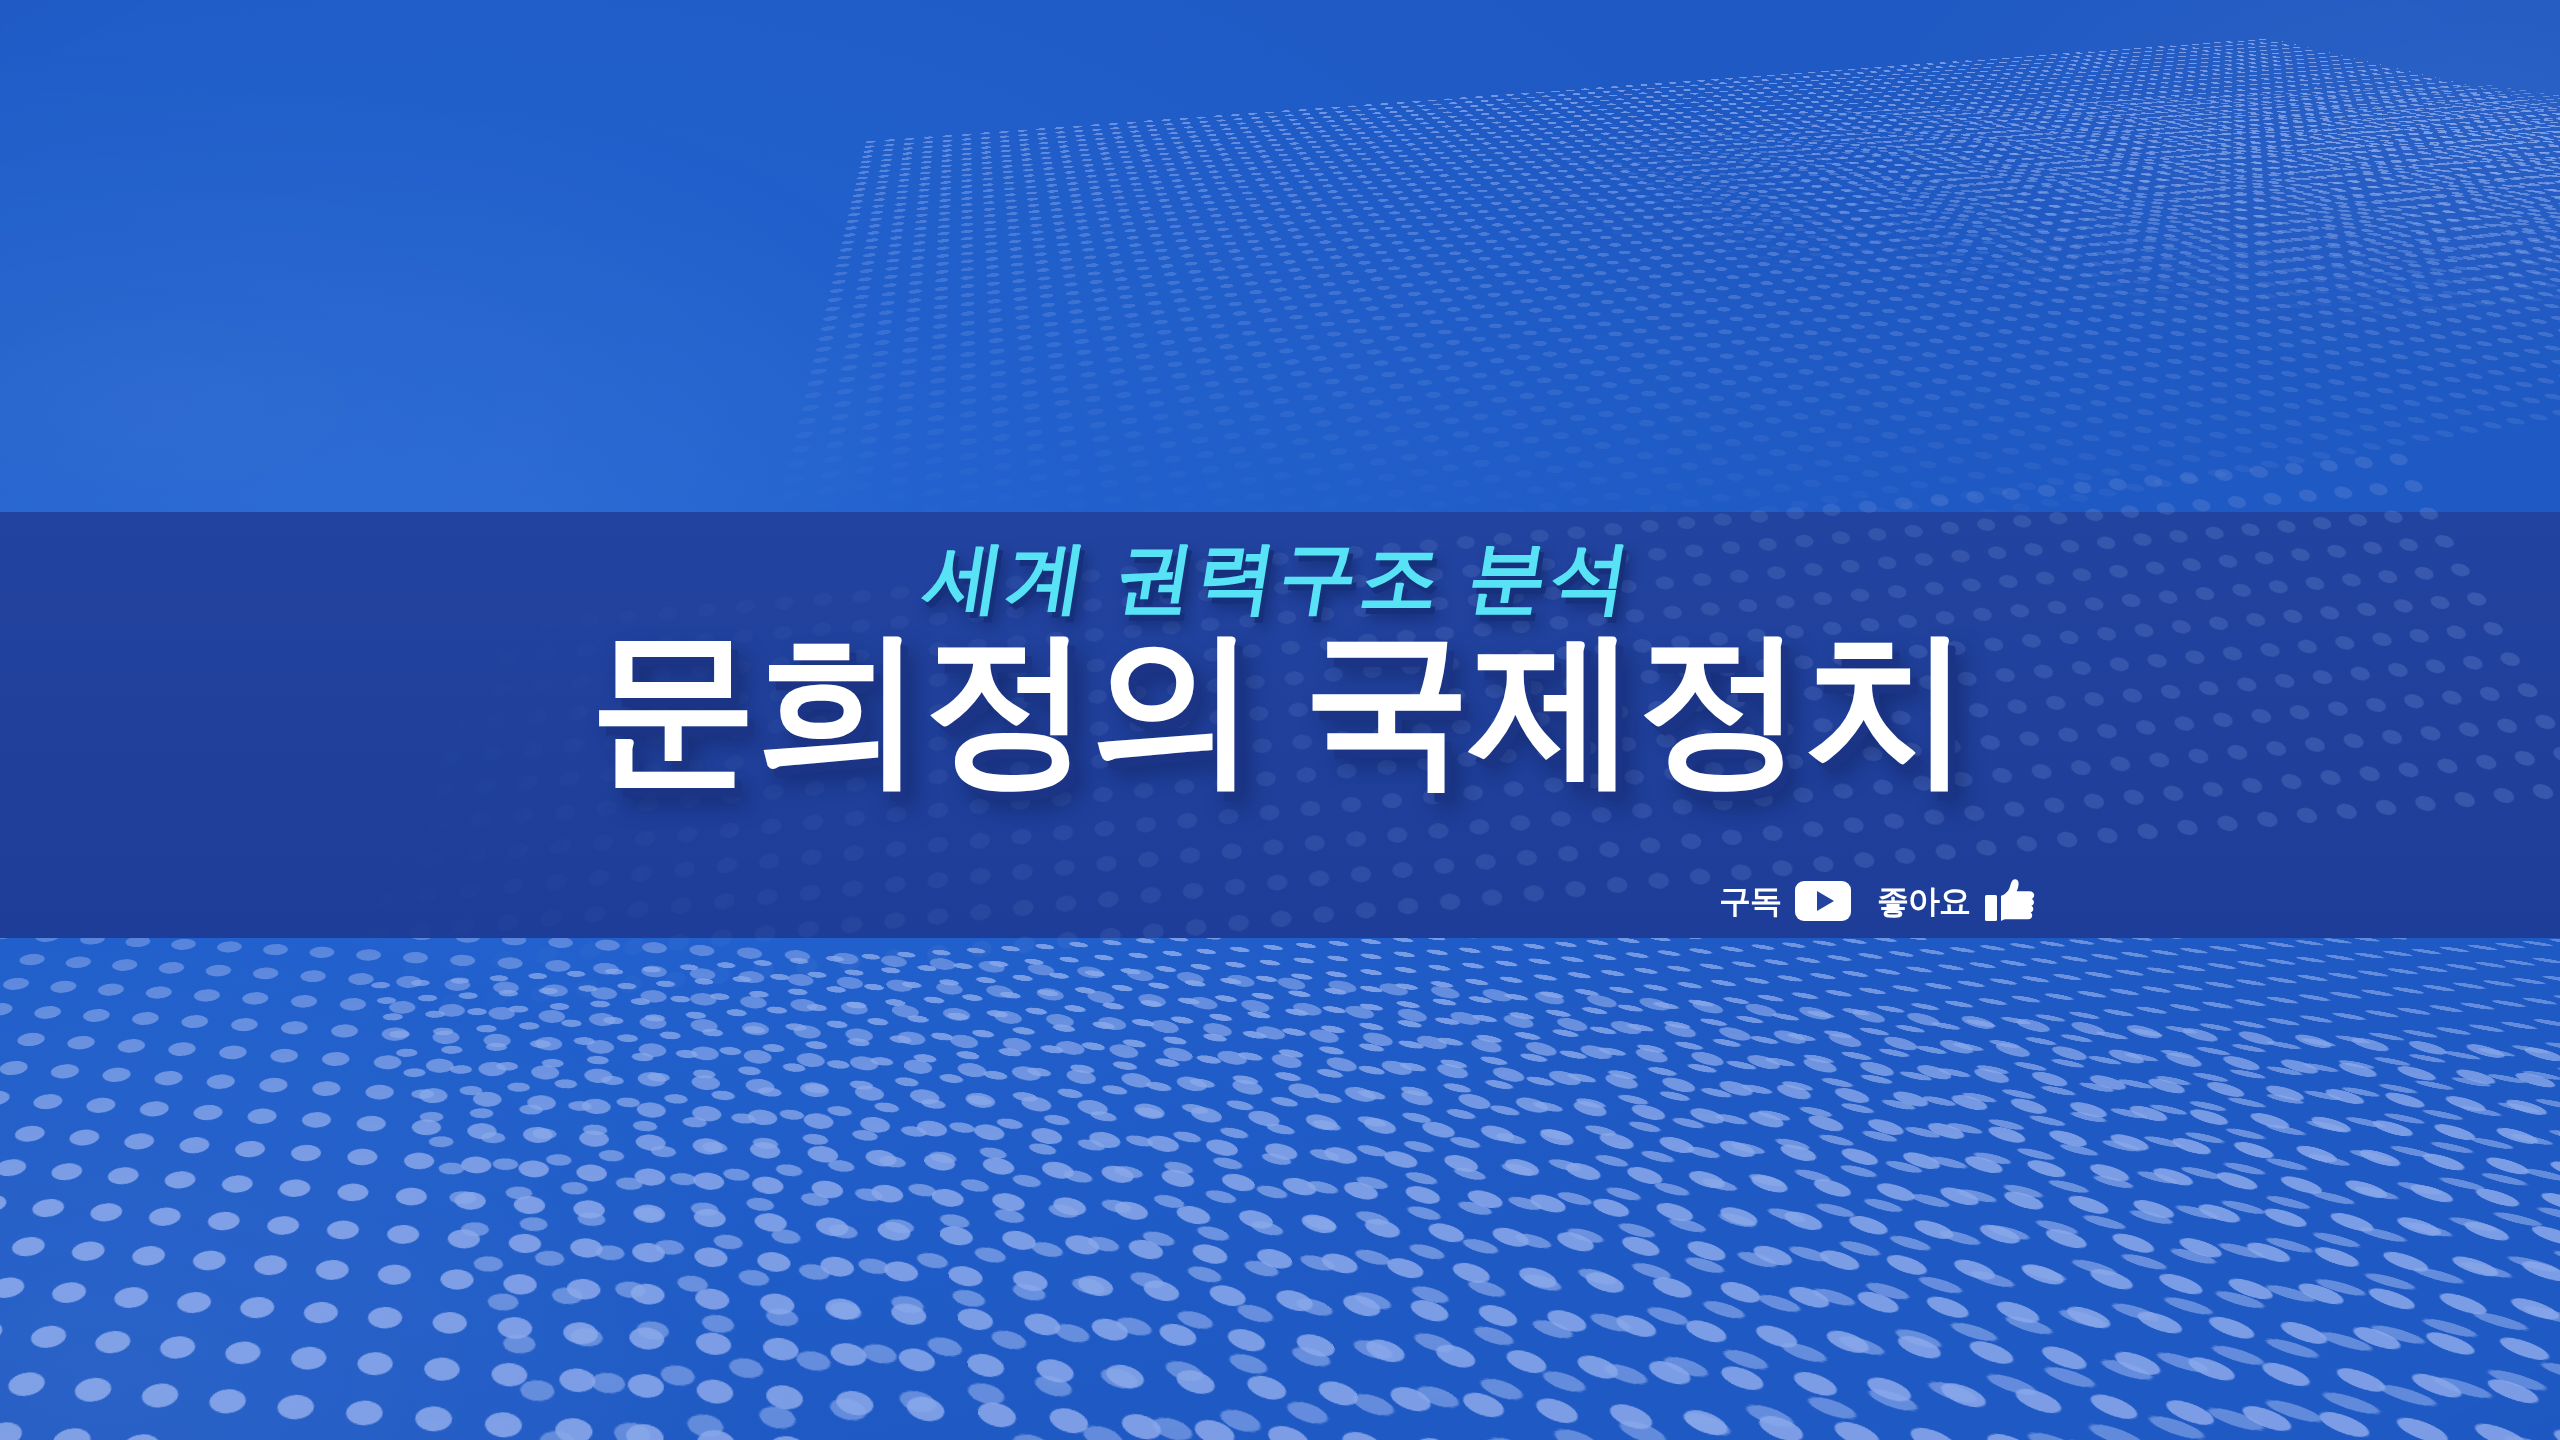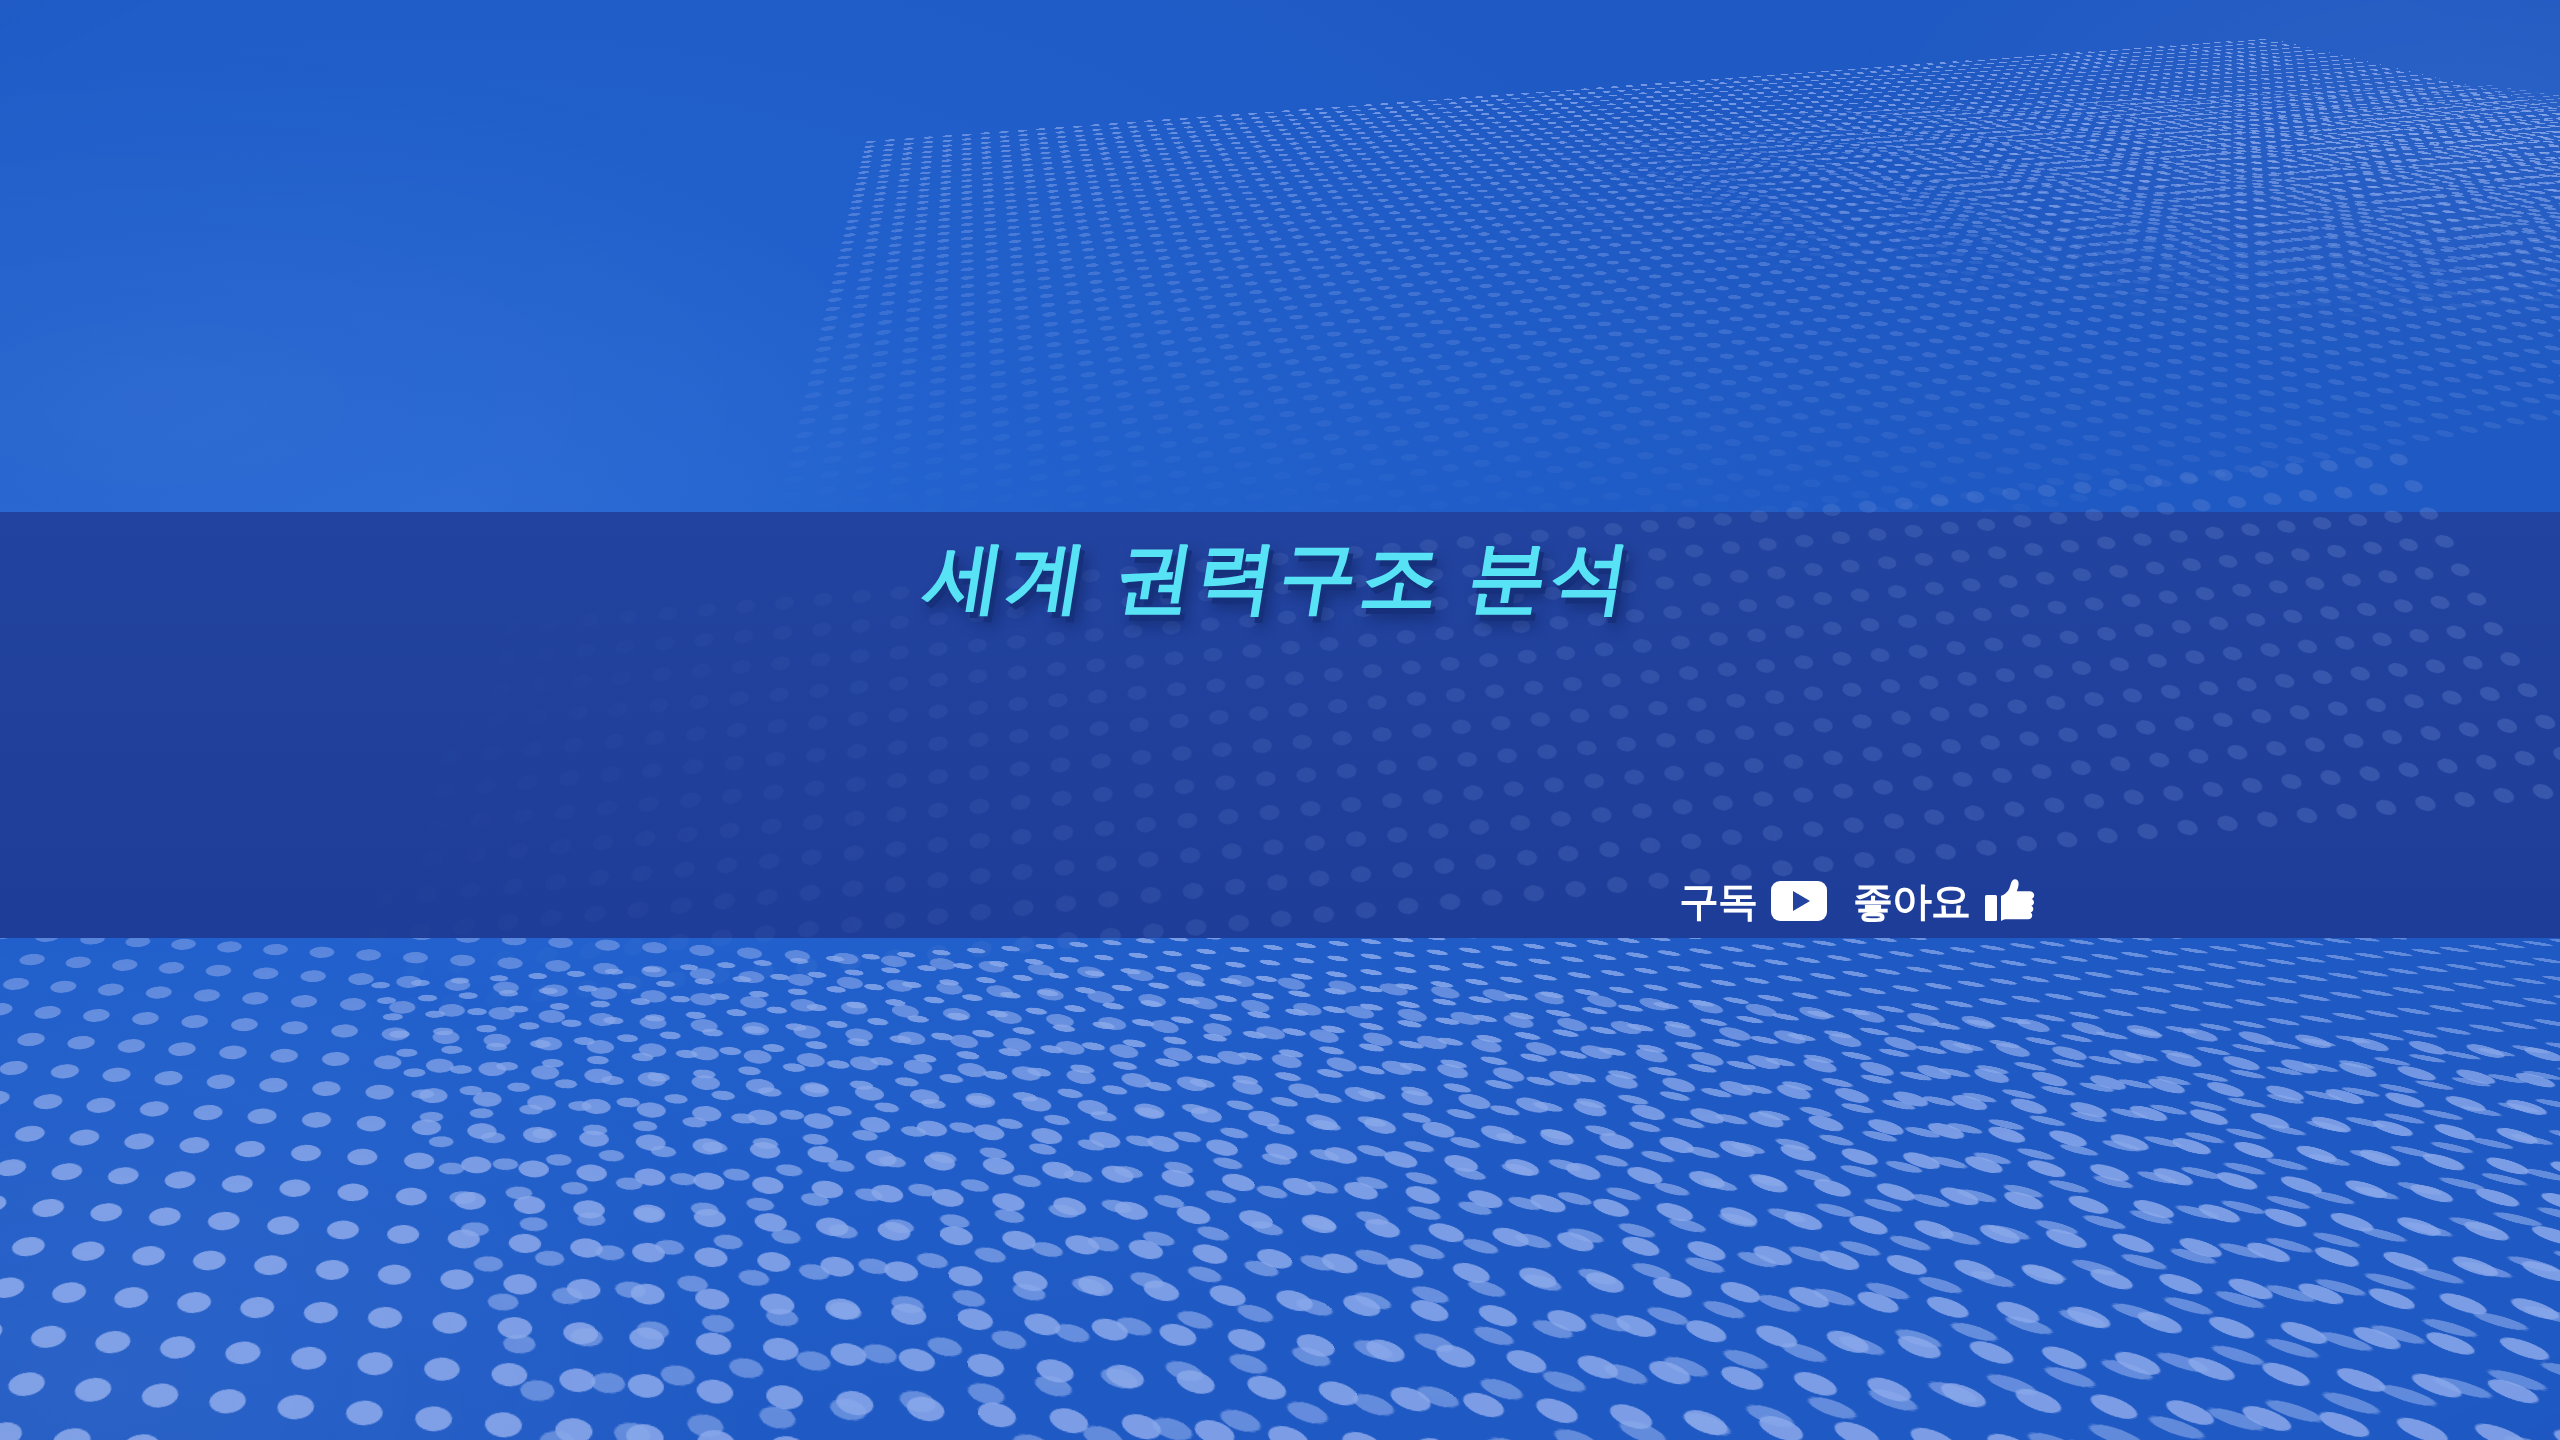--- a/index.html
+++ b/index.html
@@ -169,21 +169,21 @@
     display: flex;
     align-items: center;
     gap: 26px;
   }
   .badge {
     display: flex;
     align-items: center;
     gap: 14px;
   }
   .badge-label {
-    font-size: 40px;
+    font-size: 32px;
     font-weight: 700;
     color: #ffffff;
     letter-spacing: -1px;
     line-height: 1;
   }
   .yt-btn {
     width: 56px;
     height: 40px;
     border-radius: 9px;
     background: #ffffff;
@@ -222,20 +222,21 @@
   <div class="sweep"></div>
   <div class="vignette"></div>
 
   <div class="band">
     <div class="band-dots"></div>
   </div>
 
   <div class="textblock">
     <div class="subtitle">세계 권력구조 분석</div>
 
+    <div class="maintitle">문희정의 국제정치</div>
 
     <div class="badges">
 
       <div class="badge">
         <span class="badge-label">구독</span>
         <span class="yt-btn">
           <span class="yt-tri"></span>
         </span>
       </div>
 

